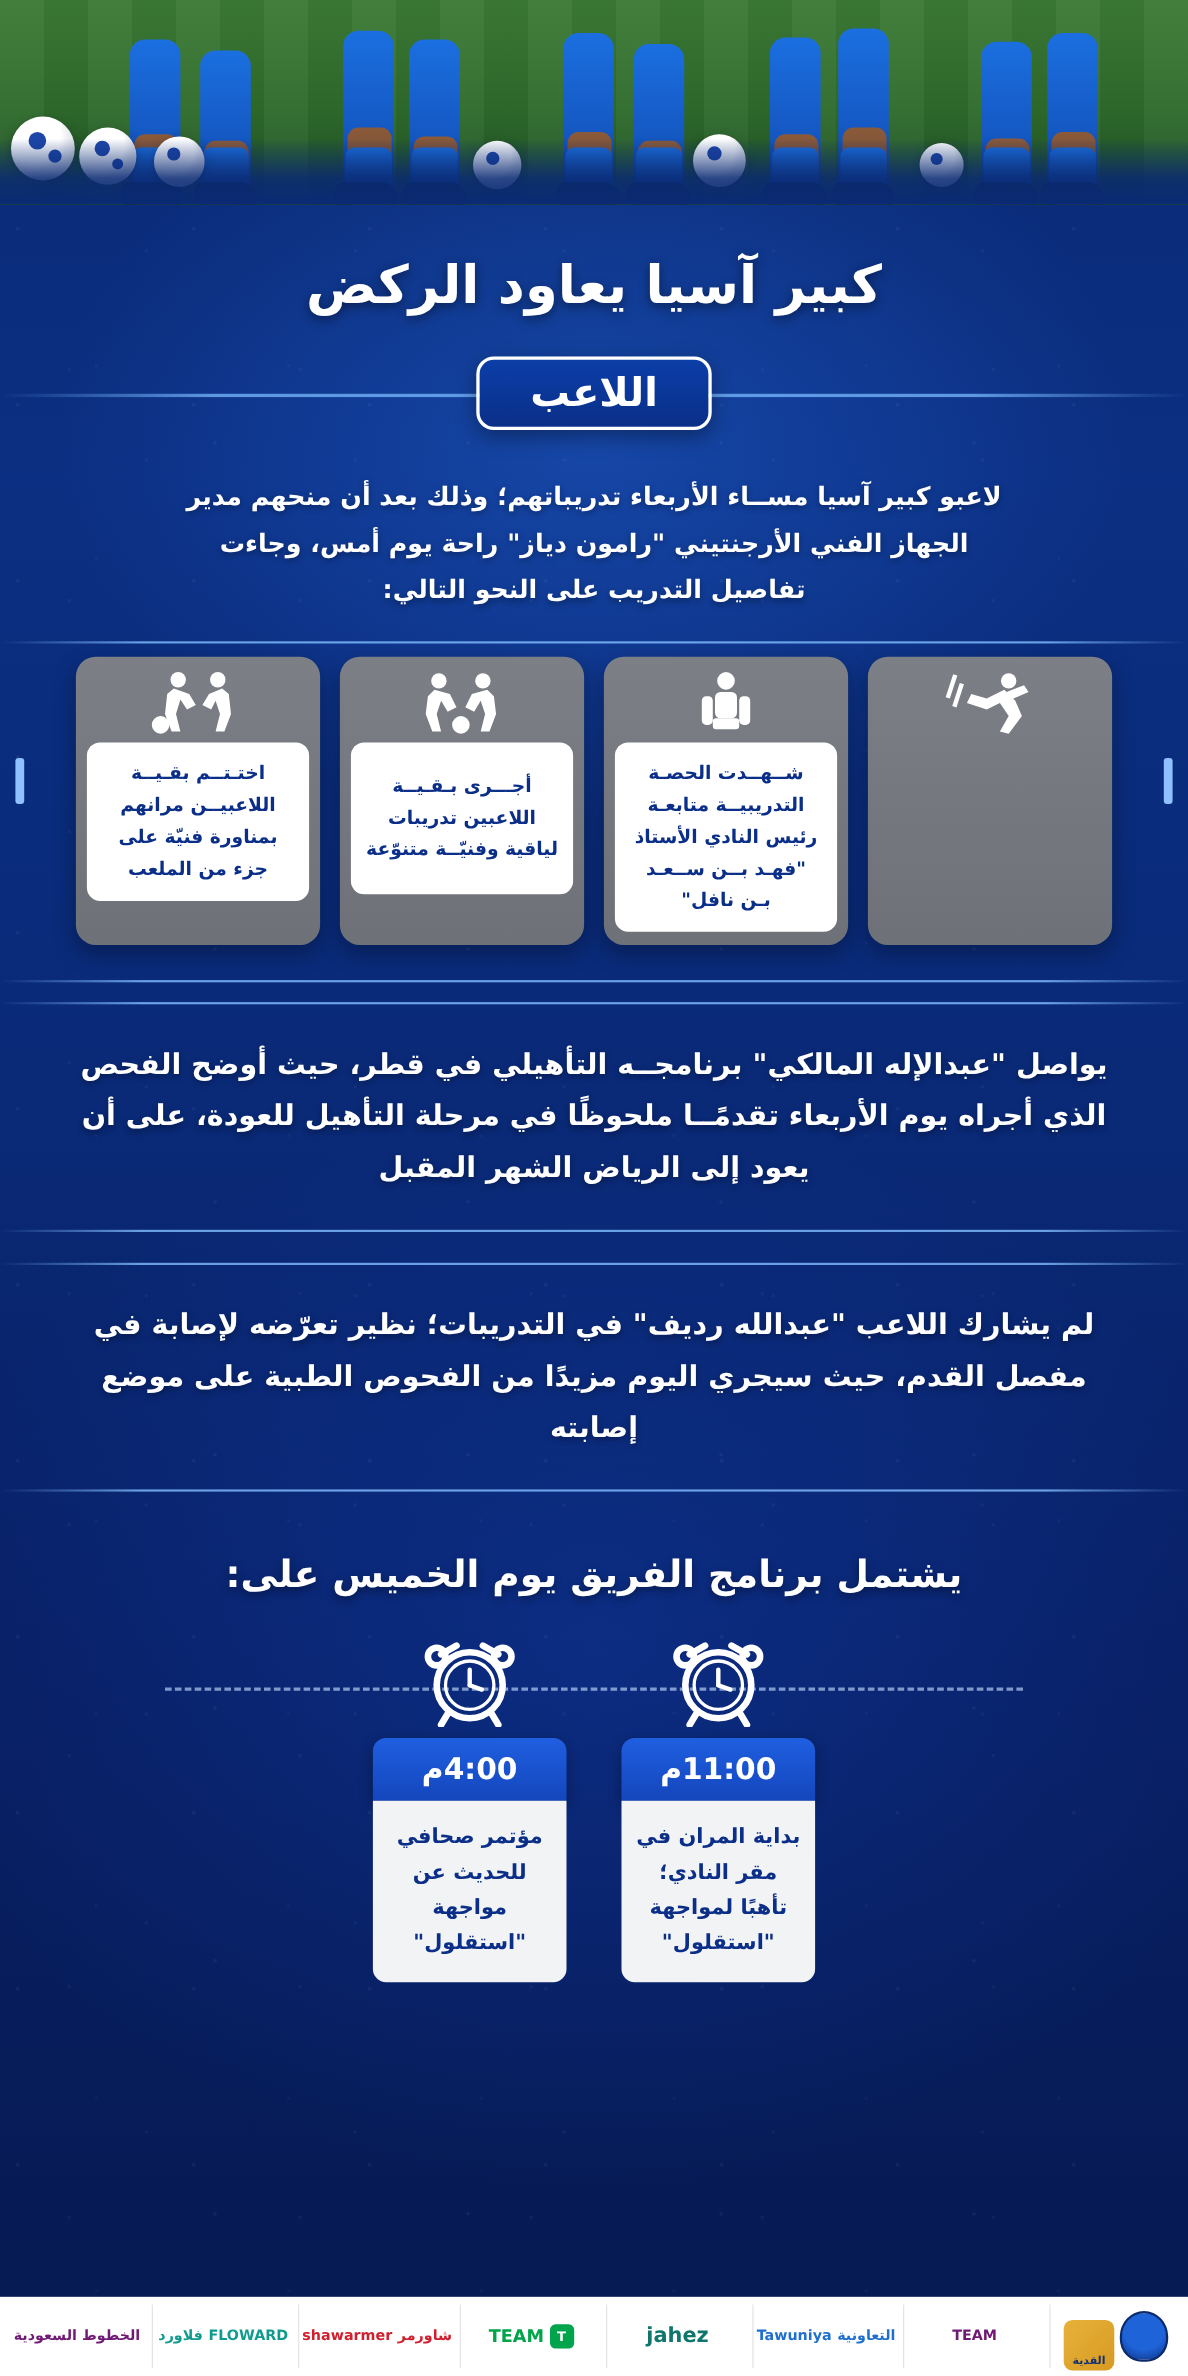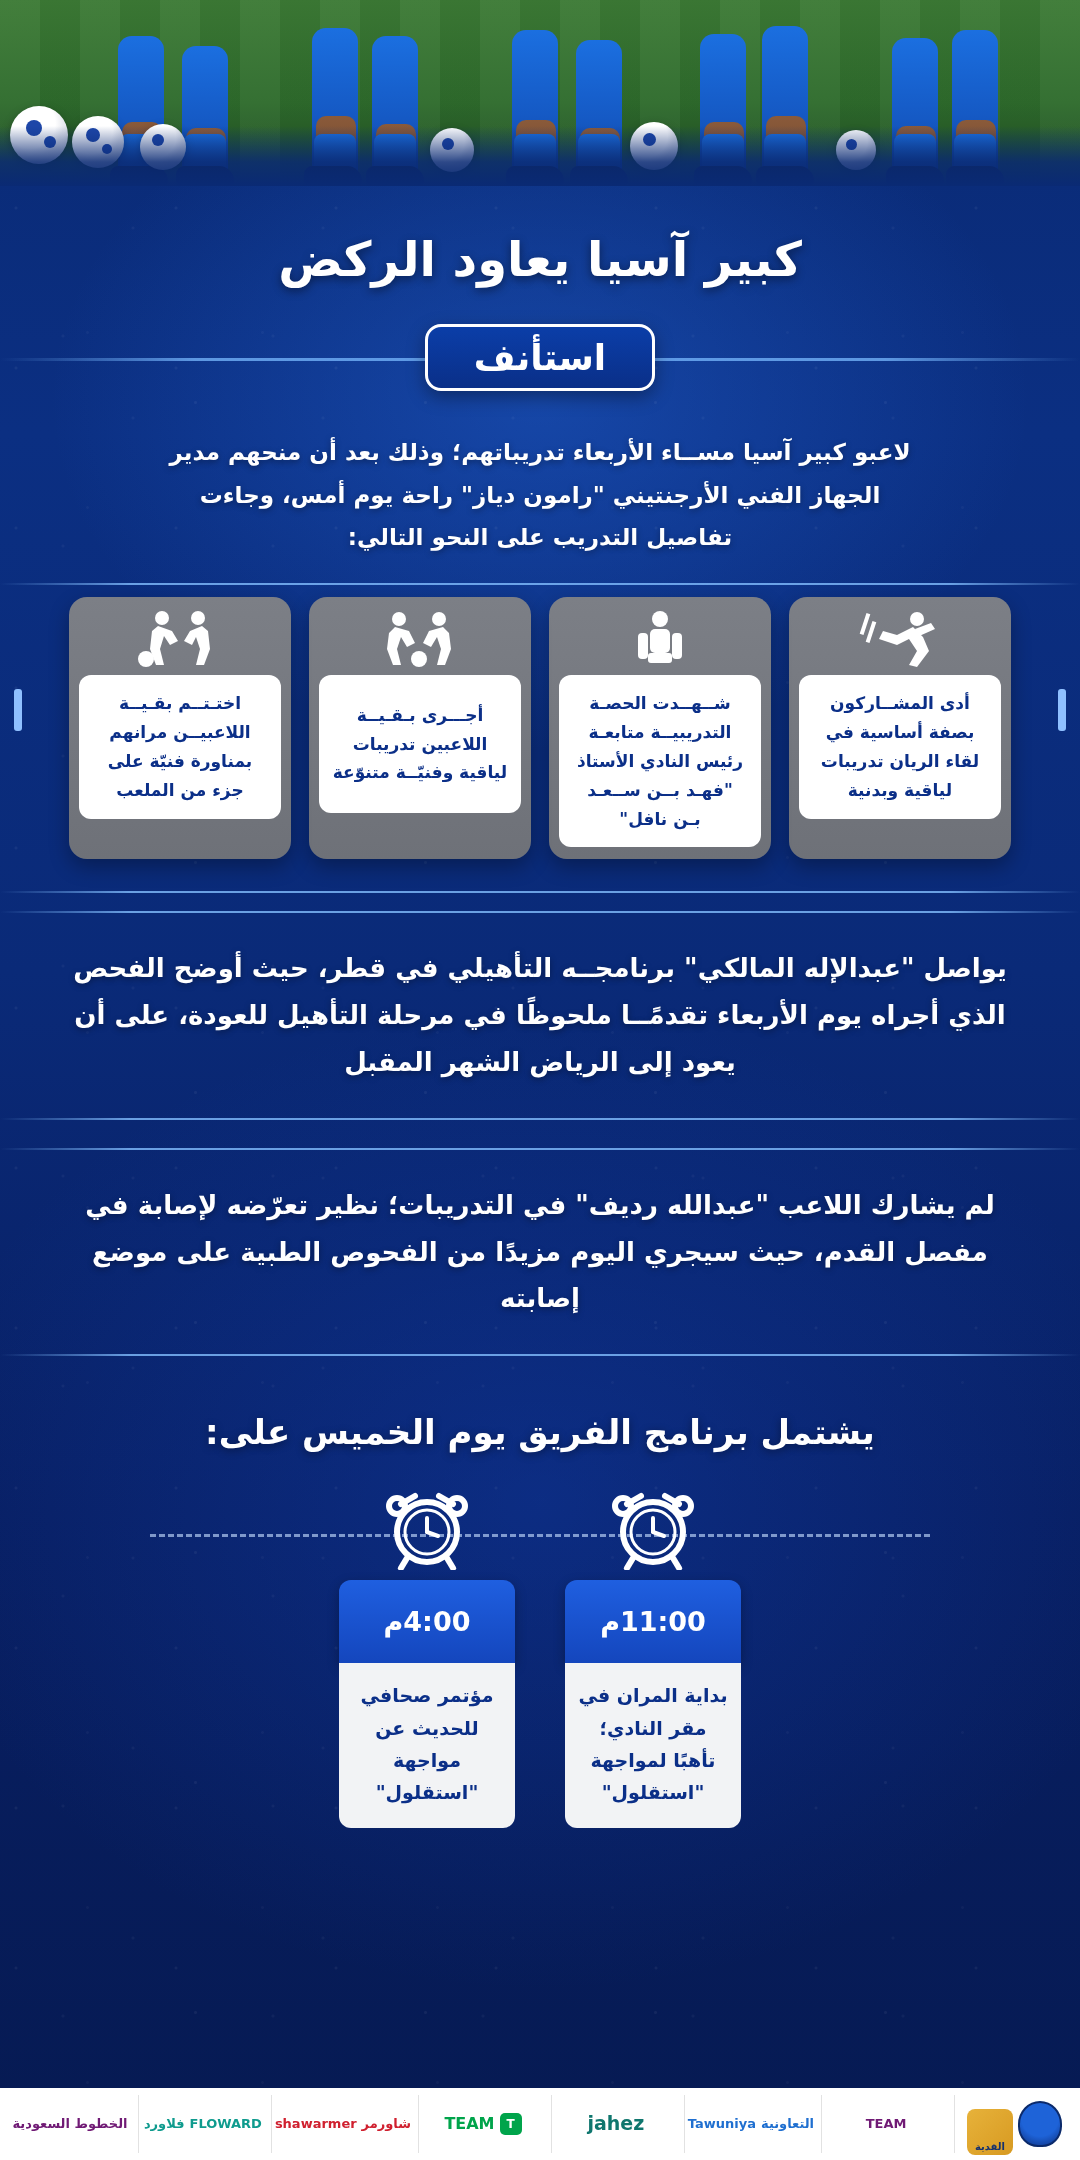--- a/index.html
+++ b/index.html
@@ -265,21 +265,21 @@
     align-items: center;
   }
   .slot-icon { margin-bottom: 6px; }
   .time-pill {
     width: 100%;
     background: linear-gradient(180deg, #1f5fe0 0%, #1446bd 100%);
     color: #ffffff;
     font-size: 27px;
     font-weight: 700;
     border-radius: 12px 12px 0 0;
-    padding: 26px 0;
+    padding: 13px 0;
     box-shadow: 0 4px 12px rgba(0,0,0,0.3);
   }
   .slot-desc {
     width: 100%;
     background: #f2f3f5;
     color: #0b2f88;
     font-size: 19px;
     font-weight: 700;
     line-height: 1.7;
     padding: 16px 12px 20px;
@@ -435,21 +435,21 @@
     <div class="hero-fade"></div>
   </div>
 
   <div class="title-wrap">
     <div class="headline">
       <span class="accent">كبير آسيا</span>
       <span>يعاود الركض</span>
     </div>
     <div class="badge-row">
       <div class="badge-line"></div>
-      <div class="badge">استأنف</div>
+      <div class="badge">اللاعب</div>
     </div>
   </div>
 
   <div class="intro">لاعبو كبير آسيا مســاء الأربعاء تدريباتهم؛ وذلك بعد أن منحهم مدير الجهاز الفني الأرجنتيني "رامون دياز" راحة يوم أمس، وجاءت تفاصيل التدريب على النحو التالي:</div>
 
   <div class="cards-section">
     <div class="rule" style="top:-14px;"></div>
     <div class="side-tick left"></div>
     <div class="side-tick right"></div>
 
@@ -458,21 +458,20 @@
       <div class="card">
         <div class="card-icon">
           <svg width="86" height="60" viewBox="0 0 86 60" aria-hidden="true">
             <circle cx="60" cy="10" r="7" fill="#fff"></circle>
             <path d="M56 18 L40 26 L26 22 L22 30 L40 36 L52 30 L60 42 L52 56 L60 58 L72 42 L66 28 Z" fill="#fff"></path>
             <path d="M58 20 L74 14 L78 20 L60 28 Z" fill="#fff"></path>
             <rect x="6" y="4" width="4" height="22" fill="#fff" transform="rotate(18 8 15)"></rect>
             <rect x="12" y="12" width="4" height="22" fill="#fff" transform="rotate(18 14 23)"></rect>
           </svg>
         </div>
-        <div class="card-body">أدى المشــاركون بصفة أساسية في لقاء الريان تدريبات لياقية وبدنية</div>
       </div>
 
       <div class="card">
         <div class="card-icon">
           <svg width="80" height="60" viewBox="0 0 80 60" aria-hidden="true">
             <circle cx="40" cy="10" r="8" fill="#fff"></circle>
             <rect x="30" y="20" width="20" height="24" rx="5" fill="#fff"></rect>
             <rect x="18" y="24" width="10" height="26" rx="4" fill="#fff"></rect>
             <rect x="52" y="24" width="10" height="26" rx="4" fill="#fff"></rect>
             <rect x="28" y="44" width="24" height="10" rx="3" fill="#fff"></rect>

